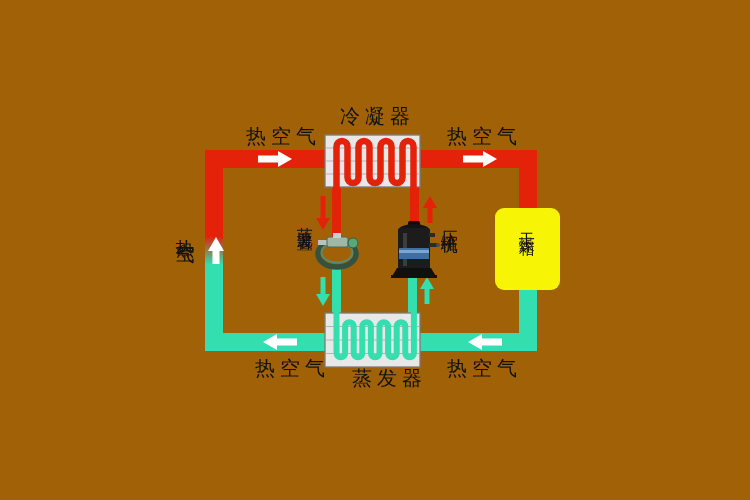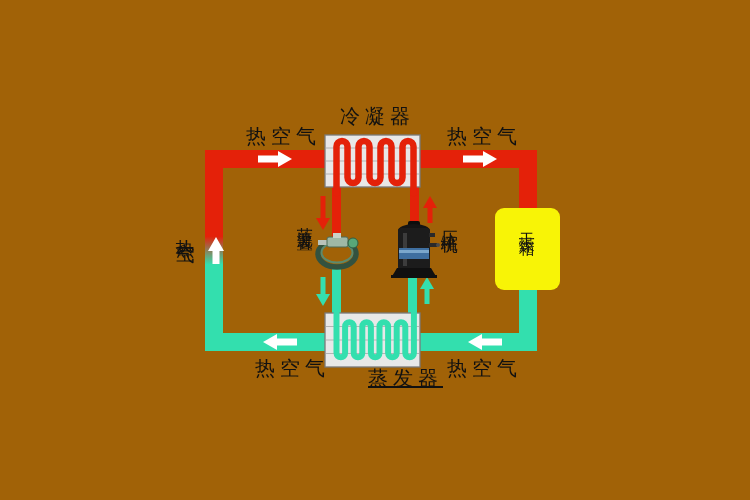--- a/index.html
+++ b/index.html
@@ -125,21 +125,21 @@
       <polygon points="258,155.5 278,155.5 278,151 292,159 278,167 278,162.5 258,162.5"></polygon>
       <polygon points="463,155.5 483,155.5 483,151 497,159 483,167 483,162.5 463,162.5"></polygon>
       <polygon points="216,237 224,251 219.5,251 219.5,264 212.5,264 212.5,251 208,251"></polygon>
       <polygon points="263,342 277,334 277,338.5 297,338.5 297,345.5 277,345.5 277,350"></polygon>
       <polygon points="468,342 482,334 482,338.5 502,338.5 502,345.5 482,345.5 482,350"></polygon>
     </g>
   </svg>
 
   <div class="lbl lbl-h" style="left:340px; top:106px;">冷凝器</div>
 
-  <div class="lbl lbl-h" style="left:368px; top:368px;text-decoration:underline;">蒸发器</div>
+  <div class="lbl lbl-h" style="left:352px; top:368px;">蒸发器</div>
 
   <div class="lbl lbl-h" style="left:246px; top:126px;">热空气</div>
 
   <div class="lbl lbl-h" style="left:447px; top:126px;">热空气</div>
 
   <div class="lbl lbl-h" style="left:255px; top:358px;">热空气</div>
 
   <div class="lbl lbl-h" style="left:447px; top:358px;">热空气</div>
 
   <div class="lbl lbl-v" style="left:175px; top:224px; font-size:19px;">热空气</div>

